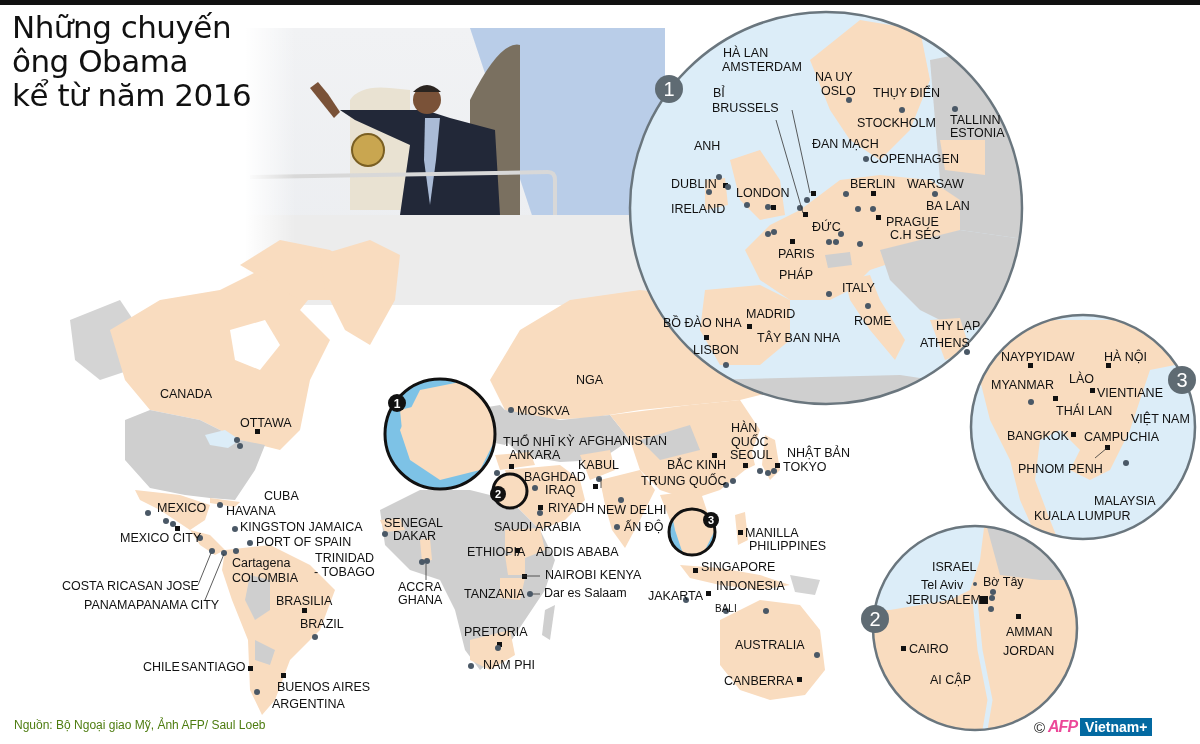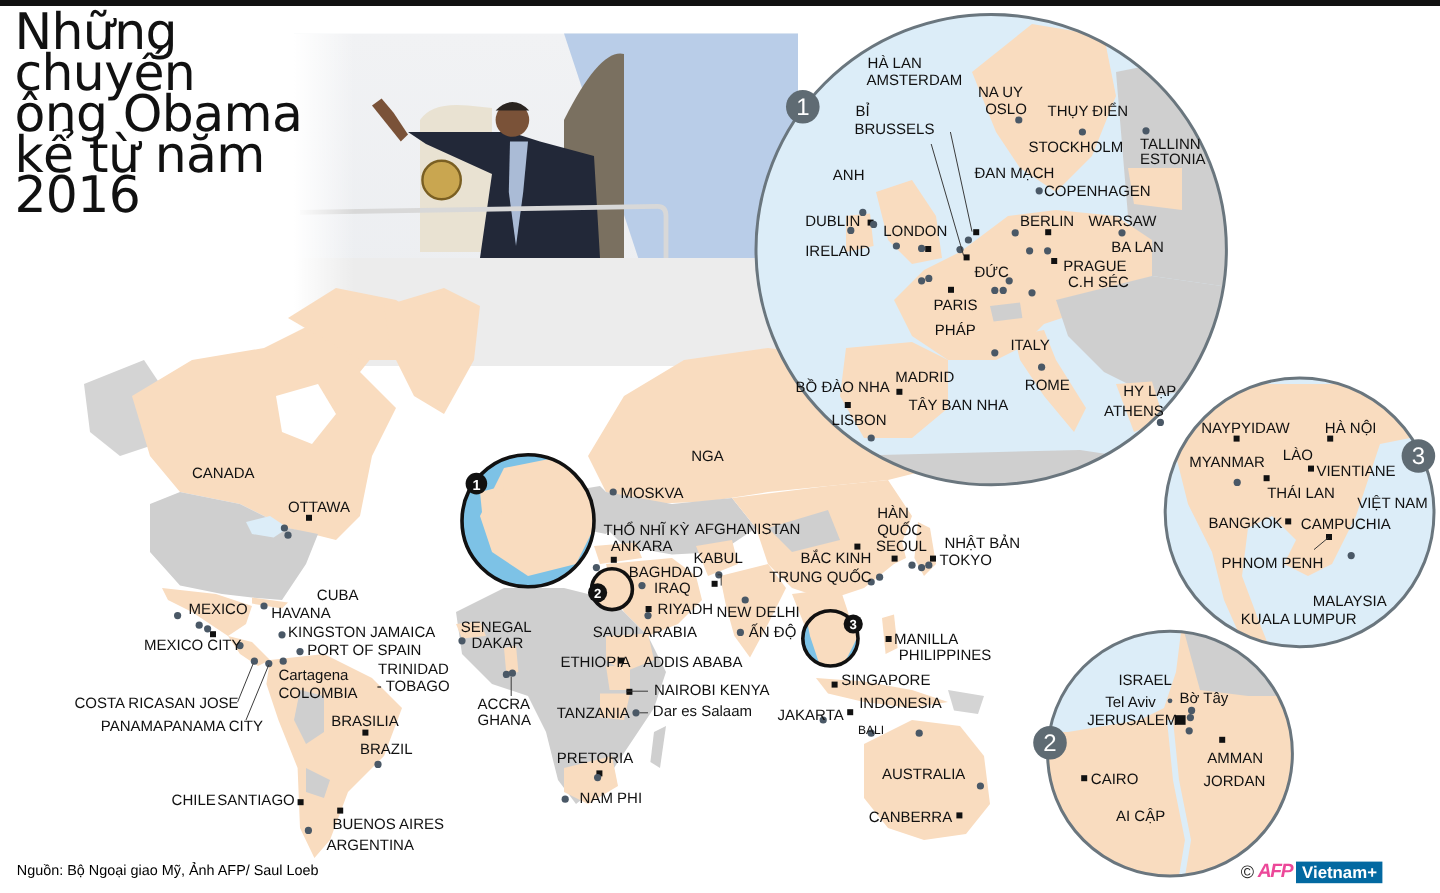--- a/index.html
+++ b/index.html
@@ -1,24 +1,24 @@
 <!DOCTYPE html>
 <html><head>
 <meta charset="utf-8">
 <style>
   html,body{margin:0;padding:0;}
   body{width:1200px;height:744px;overflow:hidden;background:#ffffff;position:relative;font-family:"Liberation Sans",sans-serif;}
   .topbar{position:absolute;left:0;top:0;width:1200px;height:5px;background:#111;}
   .title-block{position:absolute;left:12px;top:10px;width:240px;color:#111;}
-  .title-line{font-size:42px;line-height:34px;letter-spacing:-0.5px;font-family:"DejaVu Sans",sans-serif;font-weight:normal;}
+  .title-line{font-size:31px;line-height:34px;letter-spacing:-0.5px;font-family:"DejaVu Sans",sans-serif;font-weight:normal;}
   .title-obama{font-size:54px;line-height:58px;color:#5b7fb8;letter-spacing:-1px;font-family:"DejaVu Sans",sans-serif;}
   svg{position:absolute;left:0;top:0;}
   .lbl{font-family:"Liberation Sans",sans-serif;font-size:12.5px;fill:#111;}
   .lbl-sm{font-family:"Liberation Sans",sans-serif;font-size:10px;fill:#111;}
-  .source{position:absolute;left:14px;top:718px;font-size:12px;color:#000000;}
+  .source{position:absolute;left:14px;top:718px;font-size:12px;color:#4d7c0f;}
   .credit{position:absolute;left:1034px;top:718px;display:flex;align-items:center;gap:3px;}
   .credit .copy{font-size:15px;color:#222;}
   .credit .afp{font-size:16px;font-weight:bold;font-style:italic;color:#ec4899;letter-spacing:-1px;}
   .credit .vn{background:#0369a1;color:#fff;font-weight:bold;font-size:14px;padding:1px 5px;font-style:normal;}
 </style>
 </head>
 <body>
 
 <div class="topbar"></div>
 

